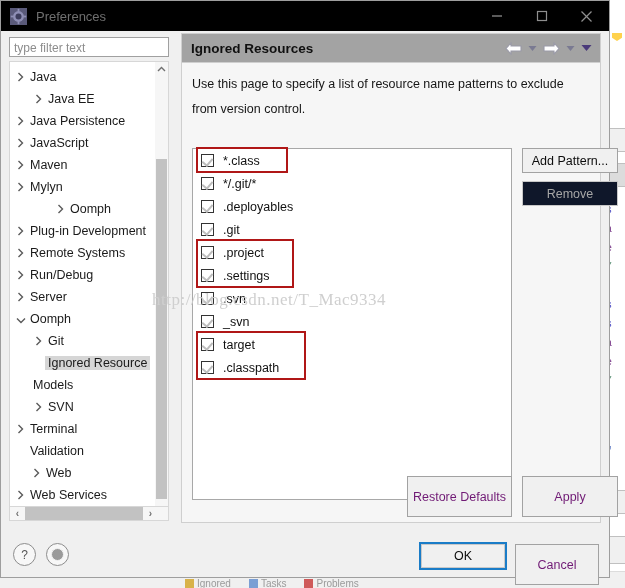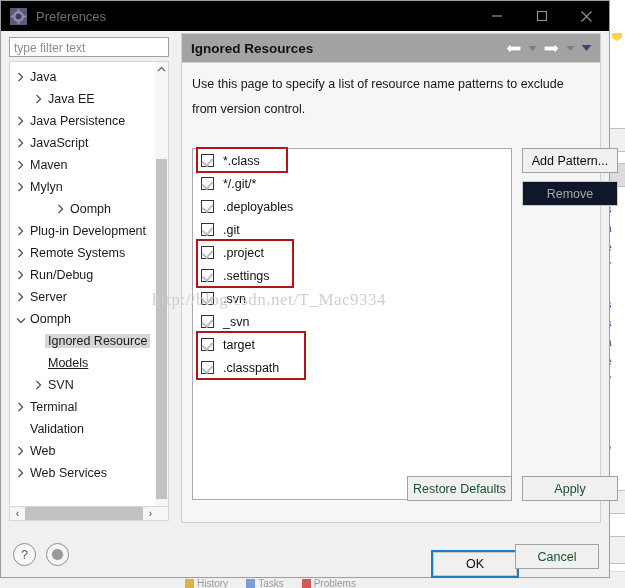--- a/index.html
+++ b/index.html
@@ -75,26 +75,26 @@
   .cb.checked::after{content:"";position:absolute;left:2px;top:1px;width:5px;height:8px;
       border-right:2px solid #bdbdbd;border-bottom:2px solid #bdbdbd;transform:rotate(40deg);}
 
   .hlbox{position:absolute;border:2px solid #b01717;box-sizing:border-box;pointer-events:none;}
 
   .sidebtn{position:absolute;width:96px;height:25px;font-size:12.5px;
            background:#f0f0f0;border:1px solid #a2a2a2;box-sizing:border-box;
            display:flex;align-items:center;justify-content:center;color:#0c0c0c;}
   .sidebtn.disabled{color:#a6a6a6;border-color:#c8c8c8;background:#0f172a;}
 
-  .botbtn{position:absolute;height:25px;font-size:12.5px;background:#f0f0f0;border:1px solid #a2a2a2;
-          box-sizing:border-box;display:flex;align-items:center;justify-content:center;color:#14532d;}
-
-  #dlg-buttons .okwrap{position:absolute;left:430px;top:541px;width:88px;height:28px;
+  .botbtn{position:absolute;height:41px;font-size:12.5px;background:#f0f0f0;border:1px solid #a2a2a2;
+          box-sizing:border-box;display:flex;align-items:center;justify-content:center;color:#701a75;}
+
+  #dlg-buttons .okwrap{position:absolute;left:418px;top:541px;width:88px;height:28px;
                        border:2px solid #1a7cc7;box-sizing:border-box;display:flex;
-                       align-items:flex-start;justify-content:center;background:#f0f0f0;margin-top:8px;}
+                       align-items:flex-start;justify-content:center;background:#f0f0f0;}
   #dlg-buttons .okwrap .inner{width:100%;height:100%;border:1px solid #c8c8c8;box-sizing:border-box;
                               display:flex;align-items:center;justify-content:center;font-size:12.5px;color:#0c0c0c;}
   #dlg-buttons .cancel{left:514px;top:543px;width:84px;}
 
   #dlg-footer-icons{position:absolute;left:12px;top:542px;display:flex;gap:10px;align-items:center;}
   .roundicon{width:21px;height:21px;border-radius:50%;border:1px solid #8d8d8d;
              display:flex;align-items:center;justify-content:center;background:#f7f7f7;color:#555;font-size:12px;}
   .roundicon .dot{width:11px;height:11px;border-radius:50%;background:#9a9a9a;border:1px solid #f2f2f2;}
 
   
@@ -121,21 +121,21 @@
       <div class="code-line" style="top: 319px; color: rgb(63, 63, 191);">s</div>
       <div class="code-line" style="top: 338px; color: rgb(122, 58, 138);">a</div>
       <div class="code-line" style="top: 357px; color: rgb(122, 58, 138);">e</div>
       <div class="code-line" style="top: 376px; color: rgb(63, 127, 95);">/</div>
       <div class="code-line" style="top: 446px; color: rgb(42, 79, 176);">"</div>
       <div class="code-line" style="top: 478px; color: rgb(42, 79, 176);">--</div>
     </div>
   <div class="leftstrip"></div>
   <div class="bottom-strip">
     <div class="tabrow" id="bg-tabrow">
-        <span><span class="tabicon" style="background: rgb(216, 178, 74);"></span><span>History</span></span>
+        <span><span class="tabicon" style="background: rgb(216, 178, 74);"></span><span>Ignored</span></span>
         <span><span class="tabicon" style="background: rgb(123, 159, 212);"></span><span>Tasks</span></span>
         <span><span class="tabicon" style="background: rgb(207, 90, 90);"></span><span>Problems</span></span>
       </div>
   </div>
 </div>
 
 <div id="dialog">
 
   <div id="titlebar">
     <span class="app-icon">
@@ -243,45 +243,51 @@
               <polyline points="1.5,1 5.5,5 1.5,9" fill="none" stroke="#5a5a5a" stroke-width="1.4"></polyline>
             </svg></span>
           <span class="lbl">Server</span>
         </div>
         <div class="tnode" style="padding-left: 4px;">
           <span class="arrow"><svg width="10" height="7" viewBox="0 0 10 7">
               <polyline points="1,1.5 5,5.5 9,1.5" fill="none" stroke="#5a5a5a" stroke-width="1.4"></polyline>
             </svg></span>
           <span class="lbl">Oomph</span>
         </div>
+        <div class="tnode" style="padding-left: 22px;">
+          <span class="arrow"><svg width="7" height="10" viewBox="0 0 7 10">
+              <polyline points="1.5,1 5.5,5 1.5,9" fill="none" stroke="#5a5a5a" stroke-width="1.4"></polyline>
+            </svg></span>
+          <span class="lbl">Git</span>
+        </div>
         <div class="tnode sel" style="padding-left: 22px;">
           <span class="arrow"></span>
           <span class="lbl">Ignored Resource</span>
         </div>
-        <div class="tnode" style="padding-left: 22px; text-decoration: underline;">
+        <div class="tnode" style="padding-left: 7px;">
           <span class="arrow"></span>
           <span class="lbl">Models</span>
         </div>
         <div class="tnode" style="padding-left: 22px;">
           <span class="arrow"><svg width="7" height="10" viewBox="0 0 7 10">
               <polyline points="1.5,1 5.5,5 1.5,9" fill="none" stroke="#5a5a5a" stroke-width="1.4"></polyline>
             </svg></span>
           <span class="lbl">SVN</span>
         </div>
         <div class="tnode" style="padding-left: 4px;">
           <span class="arrow"><svg width="7" height="10" viewBox="0 0 7 10">
               <polyline points="1.5,1 5.5,5 1.5,9" fill="none" stroke="#5a5a5a" stroke-width="1.4"></polyline>
             </svg></span>
           <span class="lbl">Terminal</span>
         </div>
         <div class="tnode" style="padding-left: 4px;">
           <span class="arrow"></span>
           <span class="lbl">Validation</span>
         </div>
-        <div class="tnode" style="padding-left: 4px;">
+        <div class="tnode" style="padding-left: 20px;">
           <span class="arrow"><svg width="7" height="10" viewBox="0 0 7 10">
               <polyline points="1.5,1 5.5,5 1.5,9" fill="none" stroke="#5a5a5a" stroke-width="1.4"></polyline>
             </svg></span>
           <span class="lbl">Web</span>
         </div>
         <div class="tnode" style="padding-left: 4px;">
           <span class="arrow"><svg width="7" height="10" viewBox="0 0 7 10">
               <polyline points="1.5,1 5.5,5 1.5,9" fill="none" stroke="#5a5a5a" stroke-width="1.4"></polyline>
             </svg></span>
           <span class="lbl">Web Services</span>

